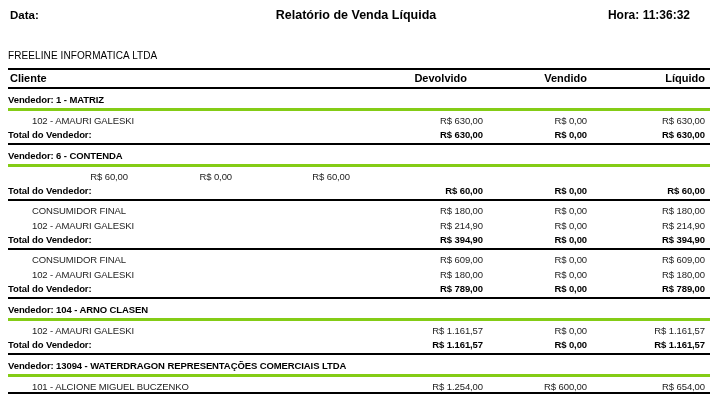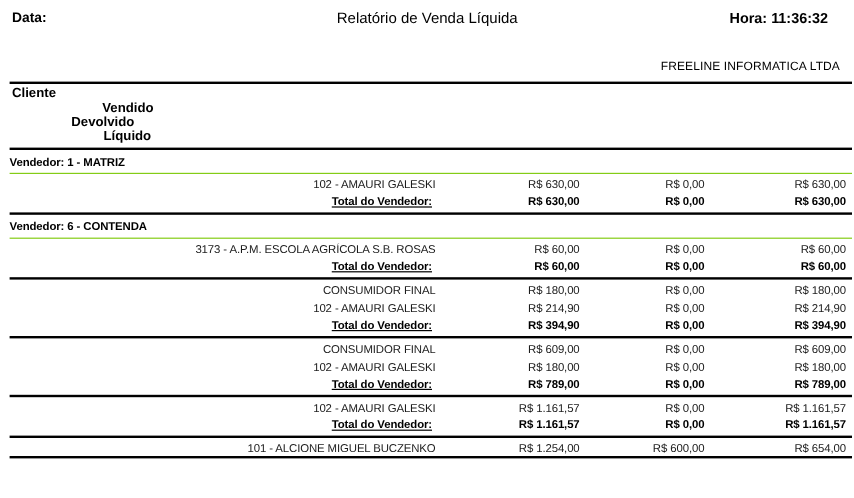--- a/index.html
+++ b/index.html
@@ -8,64 +8,64 @@
     width:712px; height:415px; overflow:hidden;
     font-family:"Liberation Sans","DejaVu Sans",sans-serif;
     color:#000;
   }
   .page { width:712px; height:415px; background:#fff; position:relative; }
 
   
   .top-bar { position:relative; padding:9px 22px 0 10px; height:26px; }
   .date-label { position:absolute; left:10px; top:9px; font-size:11.5px; font-weight:bold; }
   .report-title { position:absolute; left:50%; top:8px; transform:translateX(-50%);
-    font-size:12.5px; font-weight:normal; white-space:nowrap; }
+    font-size:12.5px; font-weight:bold; white-space:nowrap; }
   .time-label { position:absolute; right:22px; top:8px; font-size:12px; font-weight:bold; white-space:nowrap; }
 
-  .company { margin:24px 2px 0 8px; text-align:right; padding-right:10px;
+  .company { margin:24px 2px 0 8px; text-align:left; padding-right:10px;
     font-size:10px; letter-spacing:0.1px; }
 
   
   .table { margin:7px 2px 0 8px; }
   .thead { display:flex; border-top:2px solid #000; border-bottom:2px solid #000;
-    padding:2px 0 3px 0; font-weight:bold; font-size:11px;flex-direction:column; }
+    padding:2px 0 3px 0; font-weight:bold; font-size:11px; }
   .cell { white-space:nowrap; }
   .cell.name { flex:1 1 auto; overflow:hidden; text-align:left; }
   .thead .cell.name { padding-left:2px; }
   .cell.c-vendido  { width:120px; text-align:right; }
   .cell.c-devolvido{ width:104px; text-align:right; }
   .cell.c-liquido  { width:123px; text-align:right; padding-right:5px; }
 
   .vendor-heading { font-size:9.5px; font-weight:bold; letter-spacing:-0.1px;
-    padding:5px 0 3px 0; border-bottom:1px solid #84cc16; }
+    padding:5px 0 3px 0; border-bottom:3px solid #84cc16; }
   .row { display:flex; font-size:9.5px; letter-spacing:-0.1px; line-height:11px; }
   .client-row { margin-top:4px; color:#1c1c1c; }
-  .client-row .cell.name { padding-left:24px;text-align:right; }
+  .client-row .cell.name { padding-left:24px; }
   .total-row { font-weight:bold; margin-top:3px; padding-bottom:3px; }
-  .total-row .cell.name { text-align:right; padding-right:3px;text-decoration:underline; }
+  .total-row .cell.name { padding-right:3px; }
   .section { border-bottom:2px solid #000; }
 </style>
 </head>
 <body>
 
 <div class="page">
 
   <div class="top-bar">
     <span class="date-label">Data:</span>
     <span class="report-title">Relatório de Venda Líquida</span>
     <span class="time-label"><span>Hora:</span> <span>11:36:32</span></span>
   </div>
 
   <div class="company">FREELINE INFORMATICA LTDA</div>
 
   <div class="table">
     <div class="thead">
       <span class="cell name">Cliente</span>
+      <span class="cell c-devolvido">Devolvido</span>
       <span class="cell c-vendido">Vendido</span>
-      <span class="cell c-devolvido">Devolvido</span>
       <span class="cell c-liquido">Líquido</span>
     </div>
 
     <div id="sections">
         <div class="section">
           <div class="vendor-heading">Vendedor: 1 - MATRIZ</div>
           <div class="row client-row">
             <span class="cell name">102 - AMAURI GALESKI</span>
             <span class="cell c-vendido">R$ 630,00</span>
             <span class="cell c-devolvido">R$ 0,00</span>
@@ -74,21 +74,20 @@
           <div class="row total-row">
             <span class="cell name">Total do Vendedor:</span>
             <span class="cell c-vendido">R$ 630,00</span>
             <span class="cell c-devolvido">R$ 0,00</span>
             <span class="cell c-liquido">R$ 630,00</span>
           </div>
         </div>
         <div class="section">
           <div class="vendor-heading">Vendedor: 6 - CONTENDA</div>
           <div class="row client-row">
-            <span class="cell name">3173 - A.P.M. ESCOLA AGRÍCOLA S.B. ROSAS</span>
             <span class="cell c-vendido">R$ 60,00</span>
             <span class="cell c-devolvido">R$ 0,00</span>
             <span class="cell c-liquido">R$ 60,00</span>
           </div>
           <div class="row total-row">
             <span class="cell name">Total do Vendedor:</span>
             <span class="cell c-vendido">R$ 60,00</span>
             <span class="cell c-devolvido">R$ 0,00</span>
             <span class="cell c-liquido">R$ 60,00</span>
           </div>
@@ -127,34 +126,36 @@
             <span class="cell c-liquido">R$ 180,00</span>
           </div>
           <div class="row total-row">
             <span class="cell name">Total do Vendedor:</span>
             <span class="cell c-vendido">R$ 789,00</span>
             <span class="cell c-devolvido">R$ 0,00</span>
             <span class="cell c-liquido">R$ 789,00</span>
           </div>
         </div>
         <div class="section">
+          <div class="vendor-heading">Vendedor: 104 - ARNO CLASEN</div>
           <div class="row client-row">
             <span class="cell name">102 - AMAURI GALESKI</span>
             <span class="cell c-vendido">R$ 1.161,57</span>
             <span class="cell c-devolvido">R$ 0,00</span>
             <span class="cell c-liquido">R$ 1.161,57</span>
           </div>
           <div class="row total-row">
             <span class="cell name">Total do Vendedor:</span>
             <span class="cell c-vendido">R$ 1.161,57</span>
             <span class="cell c-devolvido">R$ 0,00</span>
             <span class="cell c-liquido">R$ 1.161,57</span>
           </div>
         </div>
         <div class="section">
+          <div class="vendor-heading">Vendedor: 13094 - WATERDRAGON REPRESENTAÇÕES COMERCIAIS LTDA</div>
           <div class="row client-row">
             <span class="cell name">101 - ALCIONE MIGUEL BUCZENKO</span>
             <span class="cell c-vendido">R$ 1.254,00</span>
             <span class="cell c-devolvido">R$ 600,00</span>
             <span class="cell c-liquido">R$ 654,00</span>
           </div>
         </div>
       </div>
 
   </div>

